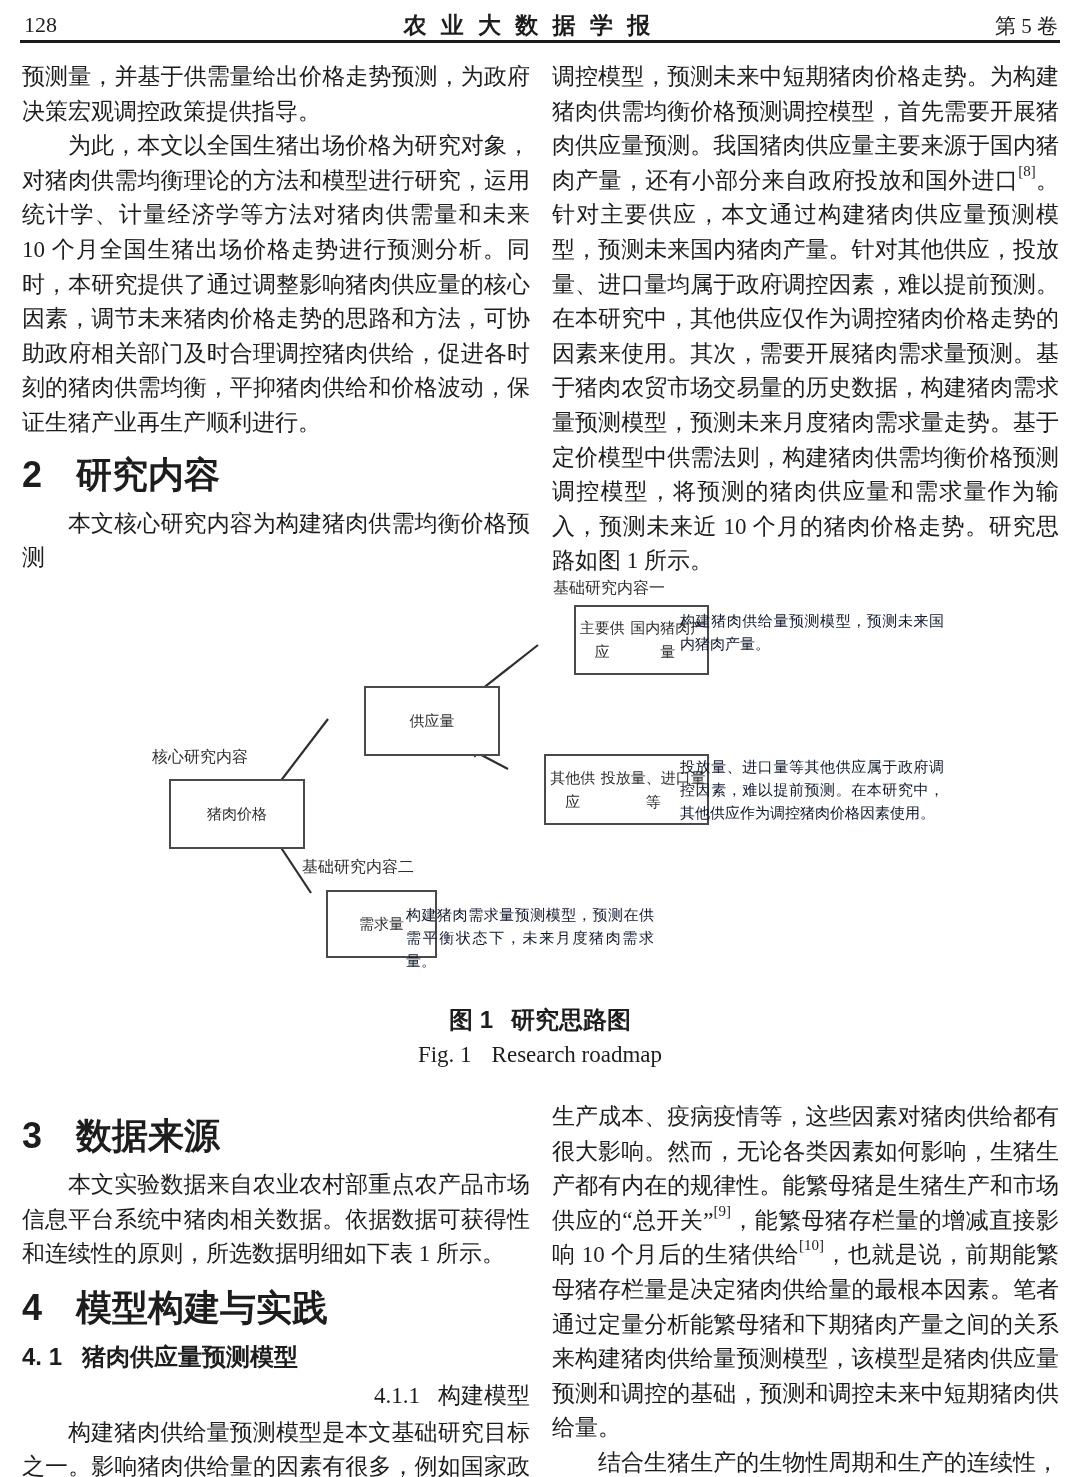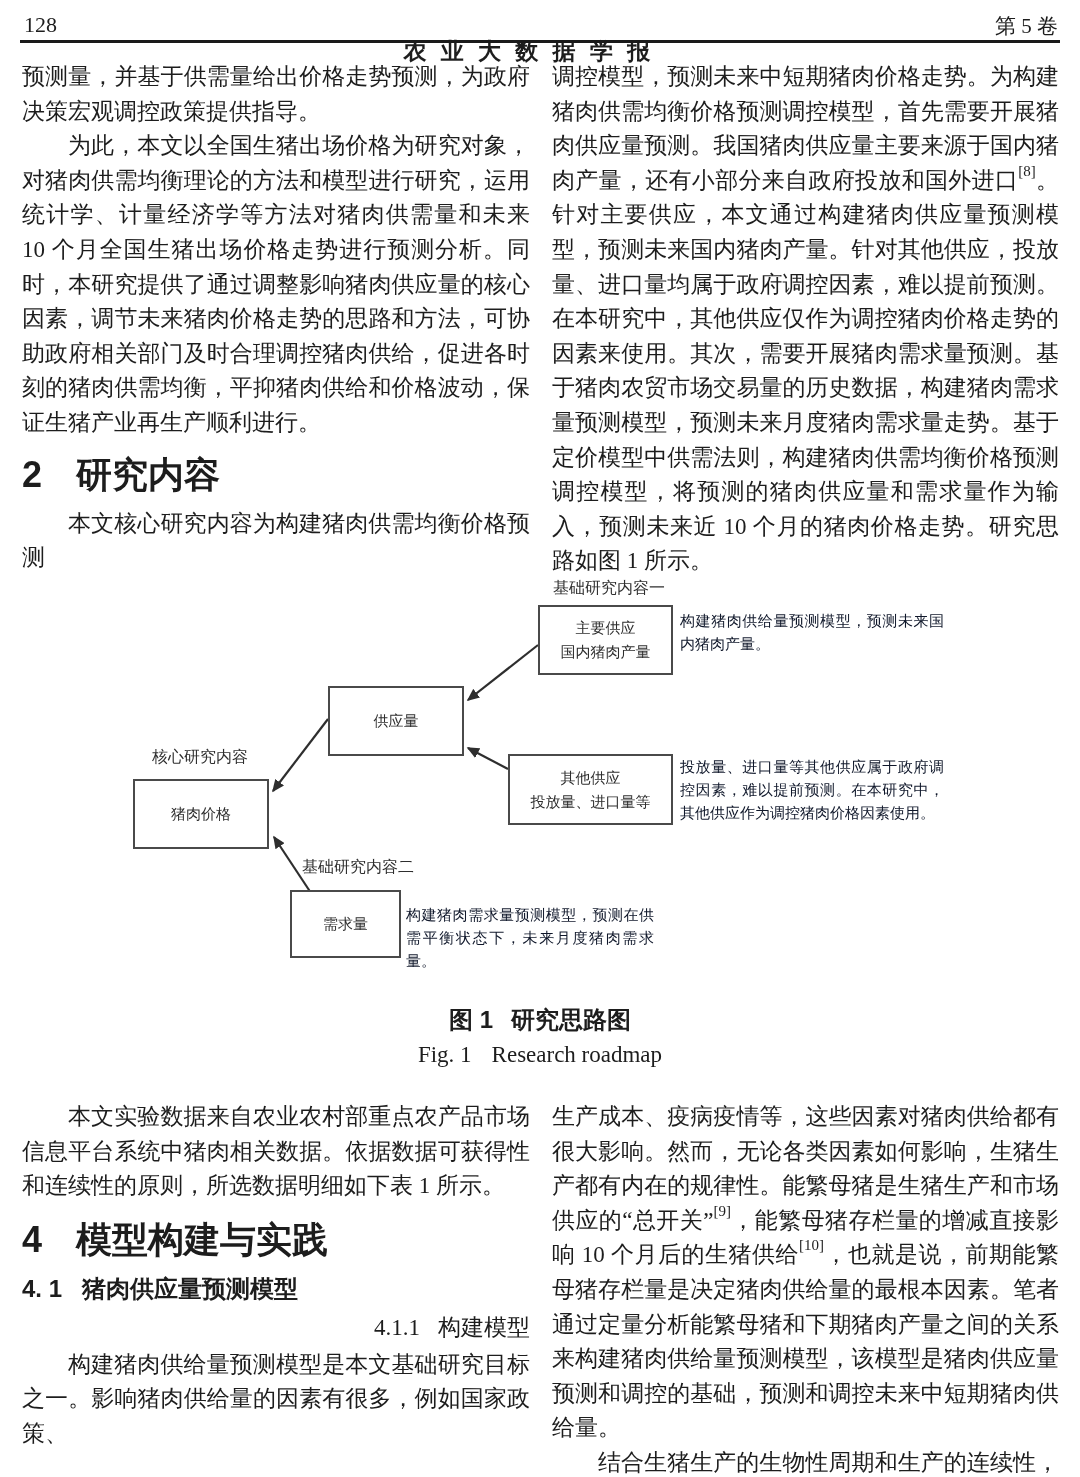--- a/index.html
+++ b/index.html
@@ -7,21 +7,21 @@
   .page{
     position:relative; width:1080px; height:1477px; background:#fff;
     color:#1d1d1d; overflow:hidden;
     font-family:"Liberation Serif","DejaVu Serif",serif;
   }
   
   .header{ position:absolute; top:6px; left:22px; right:22px; height:32px; }
   .page-num{ position:absolute; left:2px; top:6px; font-size:22px; }
   .journal{ position:absolute; left:0; right:12px; top:4px; text-align:center;
     font-family:"Liberation Sans","DejaVu Sans",sans-serif; font-weight:600;
-    font-size:23px; letter-spacing:0.62em;margin-top:26px; }
+    font-size:23px; letter-spacing:0.62em; }
   .volume{ position:absolute; right:0; top:6px; font-size:21px; }
   .rule{ position:absolute; top:40px; left:20px; right:20px; height:3px; background:#1a1a1a; }
 
   
   .col{ position:absolute; width:508px; font-size:23px; line-height:34.6px;
         text-align:justify; }
   .col p{ margin:0; }
   p.ind{ text-indent:2em; }
   .top-left{ left:22px; top:60px; }
   .top-right{ left:552px; top:60px; width:507px; }
@@ -39,22 +39,22 @@
   h3.sub .num{ margin-right:20px;margin-top:14px; }
   h4.subsub{ font-family:"Liberation Serif","DejaVu Serif",serif;
     font-size:23px; font-weight:400; line-height:30px; margin:9px 0 5px 0;
     text-align:right; }
   h4.subsub .num{ margin-right:18px; }
 
   
   .figure{ position:absolute; left:0; top:560px; width:1080px; height:430px; }
   .fig-svg{ position:absolute; left:0; top:0; }
   .fbox{ position:absolute; border:2px solid #4a4a4a; background:#fff;
-    display:flex; flex-direction:column; align-items:center; justify-content:center;
-    font-size:15px; line-height:24px; color:#2e2e2e; text-align:center; }
+    display:flex; flex-direction:row; align-items:center; justify-content:center;
+    font-size:15px; line-height:24px; color:#2e2e2e; text-align:center;margin-left:36px; }
   .box-main  { left:538px; top:45px;  width:135px; height:70px; }
   .box-supply{ left:328px; top:126px; width:136px; height:70px; }
   .box-price { left:133px; top:219px; width:136px; height:70px; }
   .box-other { left:508px; top:194px; width:165px; height:71px; }
   .box-demand{ left:290px; top:330px; width:111px; height:68px; }
   .flabel{ position:absolute; font-size:16px; color:#2e2e2e; white-space:nowrap; }
   .lab-basic1{ left:553px; top:18px; }
   .lab-core  { left:152px; top:187px; }
   .lab-basic2{ left:302px; top:297px; }
   .fnote{ position:absolute; font-size:15px; line-height:23px; color:#0f172a;
@@ -131,20 +131,21 @@
 
     <div class="fnote note-main">构建猪肉供给量预测模型，预测未来国内猪肉产量。</div>
     <div class="fnote note-other">投放量、进口量等其他供应属于政府调控因素，难以提前预测。在本研究中，其他供应作为调控猪肉价格因素使用。</div>
     <div class="fnote note-demand">构建猪肉需求量预测模型，预测在供需平衡状态下，未来月度猪肉需求量。</div>
   </div>
 
   <div class="cap-zh"><span class="cap-label">图 1</span><span>研究思路图</span></div>
   <div class="cap-en"><span class="cap-label">Fig. 1</span><span>Research roadmap</span></div>
 
   <div class="col bot-left">
+    <h2 class="sec" style="margin-top:16px"><span class="num">3</span><span>数据来源</span></h2>
     <p class="ind">本文实验数据来自农业农村部重点农产品市场信息平台系统中猪肉相关数据。依据数据可获得性和连续性的原则，所选数据明细如下表 1 所示。</p>
     <h2 class="sec" style="margin-top:16px;margin-bottom:0"><span class="num">4</span><span>模型构建与实践</span></h2>
     <h3 class="sub"><span class="num">4. 1</span><span>猪肉供应量预测模型</span></h3>
     <h4 class="subsub"><span class="num">4.1.1</span><span>构建模型</span></h4>
     <p class="ind">构建猪肉供给量预测模型是本文基础研究目标之一。影响猪肉供给量的因素有很多，例如国家政策、</p>
   </div>
 
   <div class="col bot-right">
     <p><span>生产成本、疫病疫情等，这些因素对猪肉供给都有很大影响。然而，无论各类因素如何影响，生猪生产都有内在的规律性。能繁母猪是生猪生产和市场供应的“总开关”</span><sup class="cite">[9]</sup><span>，能繁母猪存栏量的增减直接影响 10 个月后的生猪供给</span><sup class="cite">[10]</sup><span>，也就是说，前期能繁母猪存栏量是决定猪肉供给量的最根本因素。笔者通过定量分析能繁母猪和下期猪肉产量之间的关系来构建猪肉供给量预测模型，该模型是猪肉供应量预测和调控的基础，预测和调控未来中短期猪肉供给量。</span></p>
     <p class="ind">结合生猪生产的生物性周期和生产的连续性，生猪不同生长阶段之间存在一定的数量依赖关系。即猪</p>

